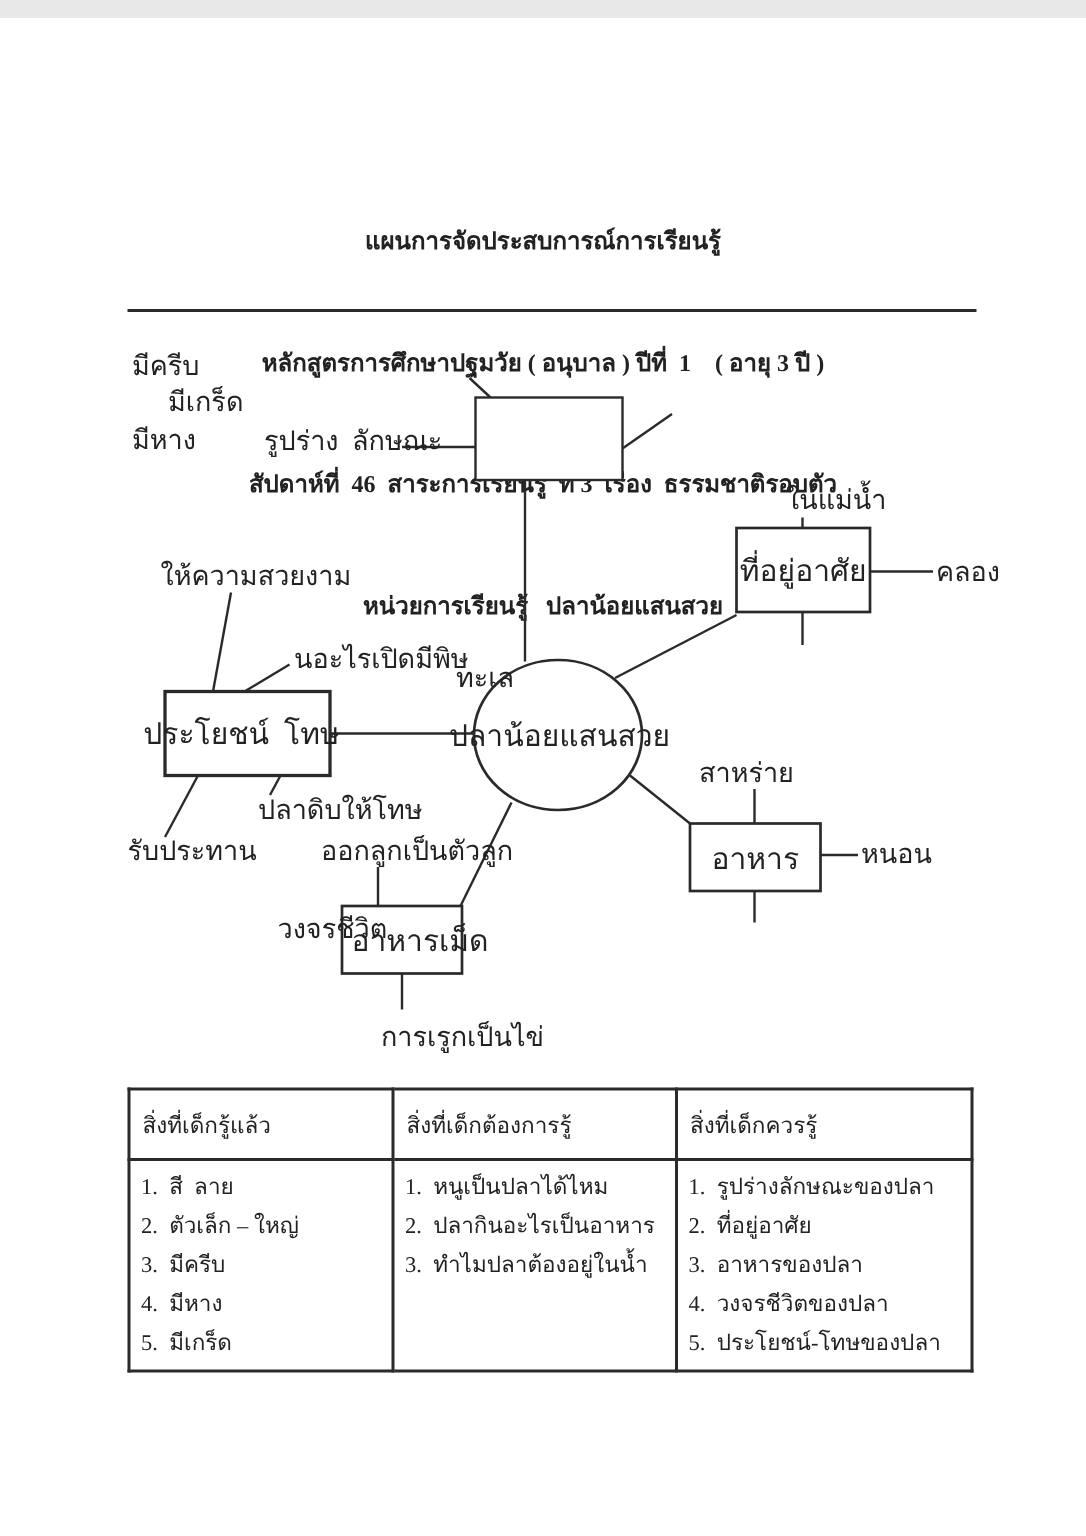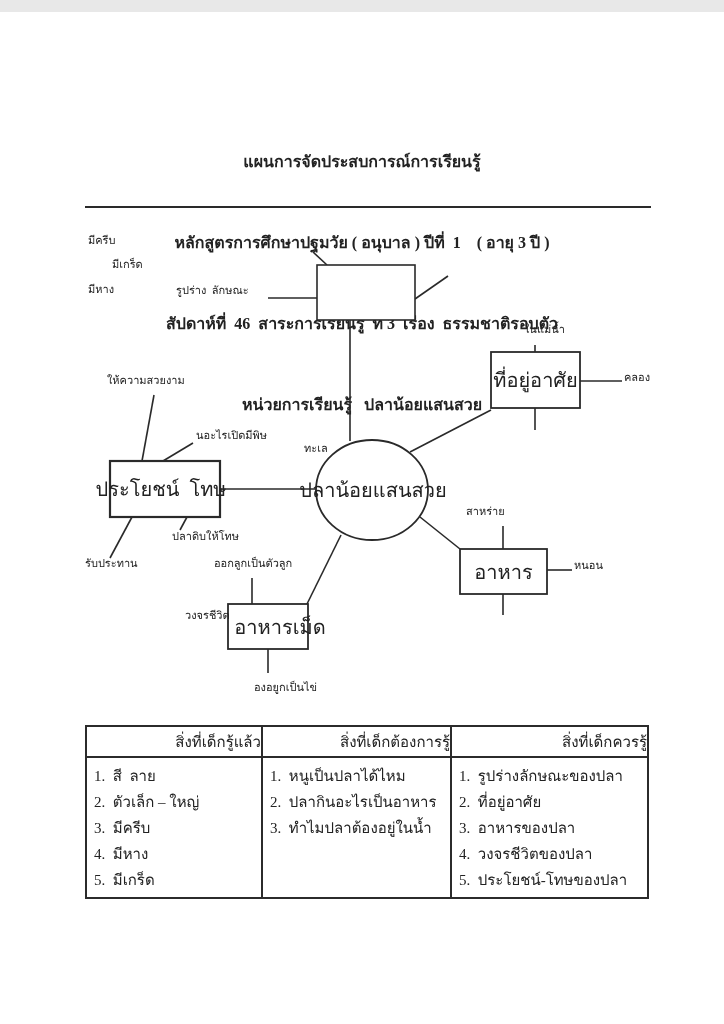--- a/index.html
+++ b/index.html
@@ -18,38 +18,38 @@
     text-align:center;font-weight:bold;font-size:16px;line-height:27px;
     white-space:pre;
   }
   .header-rule{
     position:absolute;left:85px;top:194px;width:566px;height:2px;
     background:#2a2a2a;
   }
   
   .diagram-svg{position:absolute;left:0;top:0;width:724px;height:1024px;}
   .dlabel{
-    position:absolute;font-size:11px;line-height:1.3;white-space:pre;
+    position:absolute;font-size:18px;line-height:1.3;white-space:pre;
   }
   .node-text{
     position:absolute;display:flex;align-items:center;justify-content:center;
     font-size:20px;white-space:pre;text-align:center;
   }
   
   .kwl-table{
     position:absolute;left:85px;top:713px;
     border-collapse:collapse;table-layout:fixed;
     font-size:15px;color:#222222;
   }
   .kwl-table th,.kwl-table td{
     border:2px solid #2b2b2b;
   }
   .kwl-table th{
-    height:29px;font-weight:normal;font-size:15px;text-align:right;
-    padding:0;
+    height:29px;font-weight:normal;font-size:15px;text-align:left;
+    padding:8px;
   }
   .kwl-table td{
     vertical-align:top;padding:5px 0 4px 7px;height:126px;
   }
   .cell-item{line-height:26px;white-space:pre;}
 </style>
 </head>
 <body>
 
 <div class="page">
@@ -112,21 +112,21 @@
   <div class="dlabel" style="left:176px;top:271px;">รูปร่าง  ลักษณะ</div>
   <div class="dlabel" style="left:524px;top:310px;">ในแม่น้ำ</div>
   <div class="dlabel" style="left:624px;top:358px;">คลอง</div>
   <div class="dlabel" style="left:304px;top:429px;">ทะเล</div>
   <div class="dlabel" style="left:196px;top:416px;">นอะไรเปิดมีพิษ</div>
   <div class="dlabel" style="left:107px;top:361px;">ให้ความสวยงาม</div>
   <div class="dlabel" style="left:172px;top:517px;">ปลาดิบให้โทษ</div>
   <div class="dlabel" style="left:85px;top:544px;">รับประทาน</div>
   <div class="dlabel" style="left:214px;top:544px;">ออกลูกเป็นตัวลูก</div>
   <div class="dlabel" style="left:185px;top:596px;">วงจรชีวิต</div>
-  <div class="dlabel" style="left:254px;top:668px;">องอยูกเป็นไข่</div>
+  <div class="dlabel" style="left:254px;top:668px;">การเรูกเป็นไข่</div>
   <div class="dlabel" style="left:466px;top:492px;">สาหร่าย</div>
   <div class="dlabel" style="left:574px;top:546px;">หนอน</div>
 
   <table class="kwl-table">
     <colgroup>
       <col style="width:176px">
         <col style="width:189px">
         <col style="width:197px">
     </colgroup>
     <thead>

